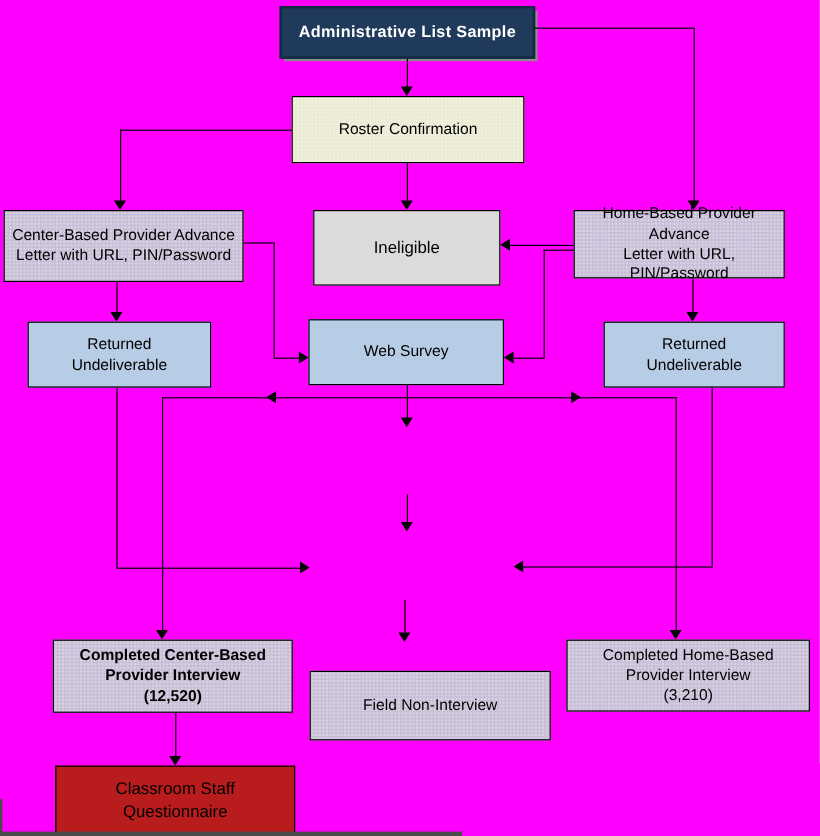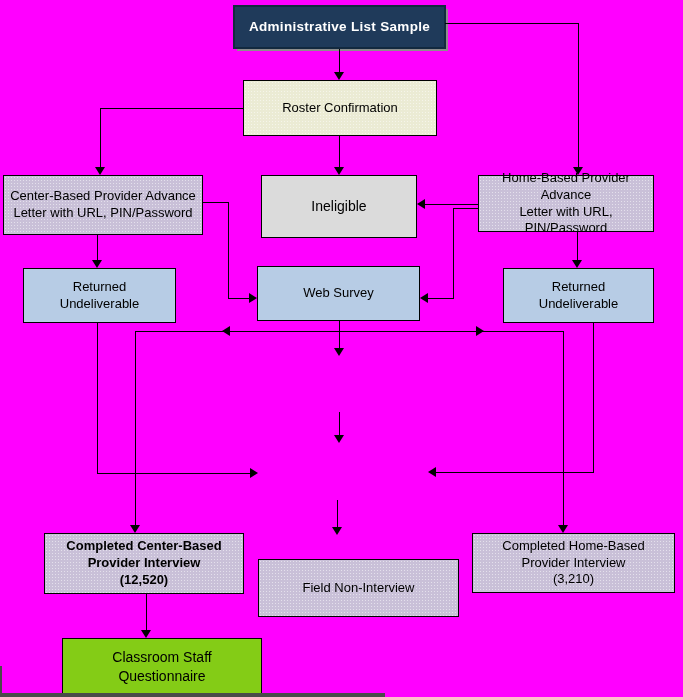--- a/index.html
+++ b/index.html
@@ -58,21 +58,21 @@
   <div class="node tex" style="left: 44px; top: 533px; width: 200px; height: 61px; background-color: rgb(201, 192, 216); font-weight: bold;">Completed Center-Based
 Provider Interview
 (12,520)</div>
 
   <div class="node tex" style="left: 258px; top: 559px; width: 201px; height: 58px; background-color: rgb(201, 192, 216);">Field Non-Interview</div>
 
   <div class="node tex" style="left: 472px; top: 533px; width: 203px; height: 60px; background-color: rgb(201, 192, 216);">Completed Home-Based
 Provider Interview
 (3,210)</div>
 
-  <div class="node node-classroom" style="left: 62px; top: 638px; width: 200px; height: 57px; background-color: #84cc16;">Classroom Staff
+  <div class="node node-classroom" style="left: 46px; top: 638px; width: 200px; height: 57px; background-color: #b91c1c;">Classroom Staff
 Questionnaire</div>
 
   <div class="ln" style="left:339px;top:49px;width:1px;height:24px;"></div>
   <div class="arr arr-d" style="left:334px;top:72px;"></div>
 
   <div class="ln" style="left:445px;top:23px;width:133px;height:1px;"></div>
   <div class="ln" style="left:578px;top:23px;width:1px;height:145px;"></div>
   <div class="arr arr-d" style="left:573px;top:167px;"></div>
 
   <div class="ln" style="left:100px;top:108px;width:143px;height:1px;"></div>

